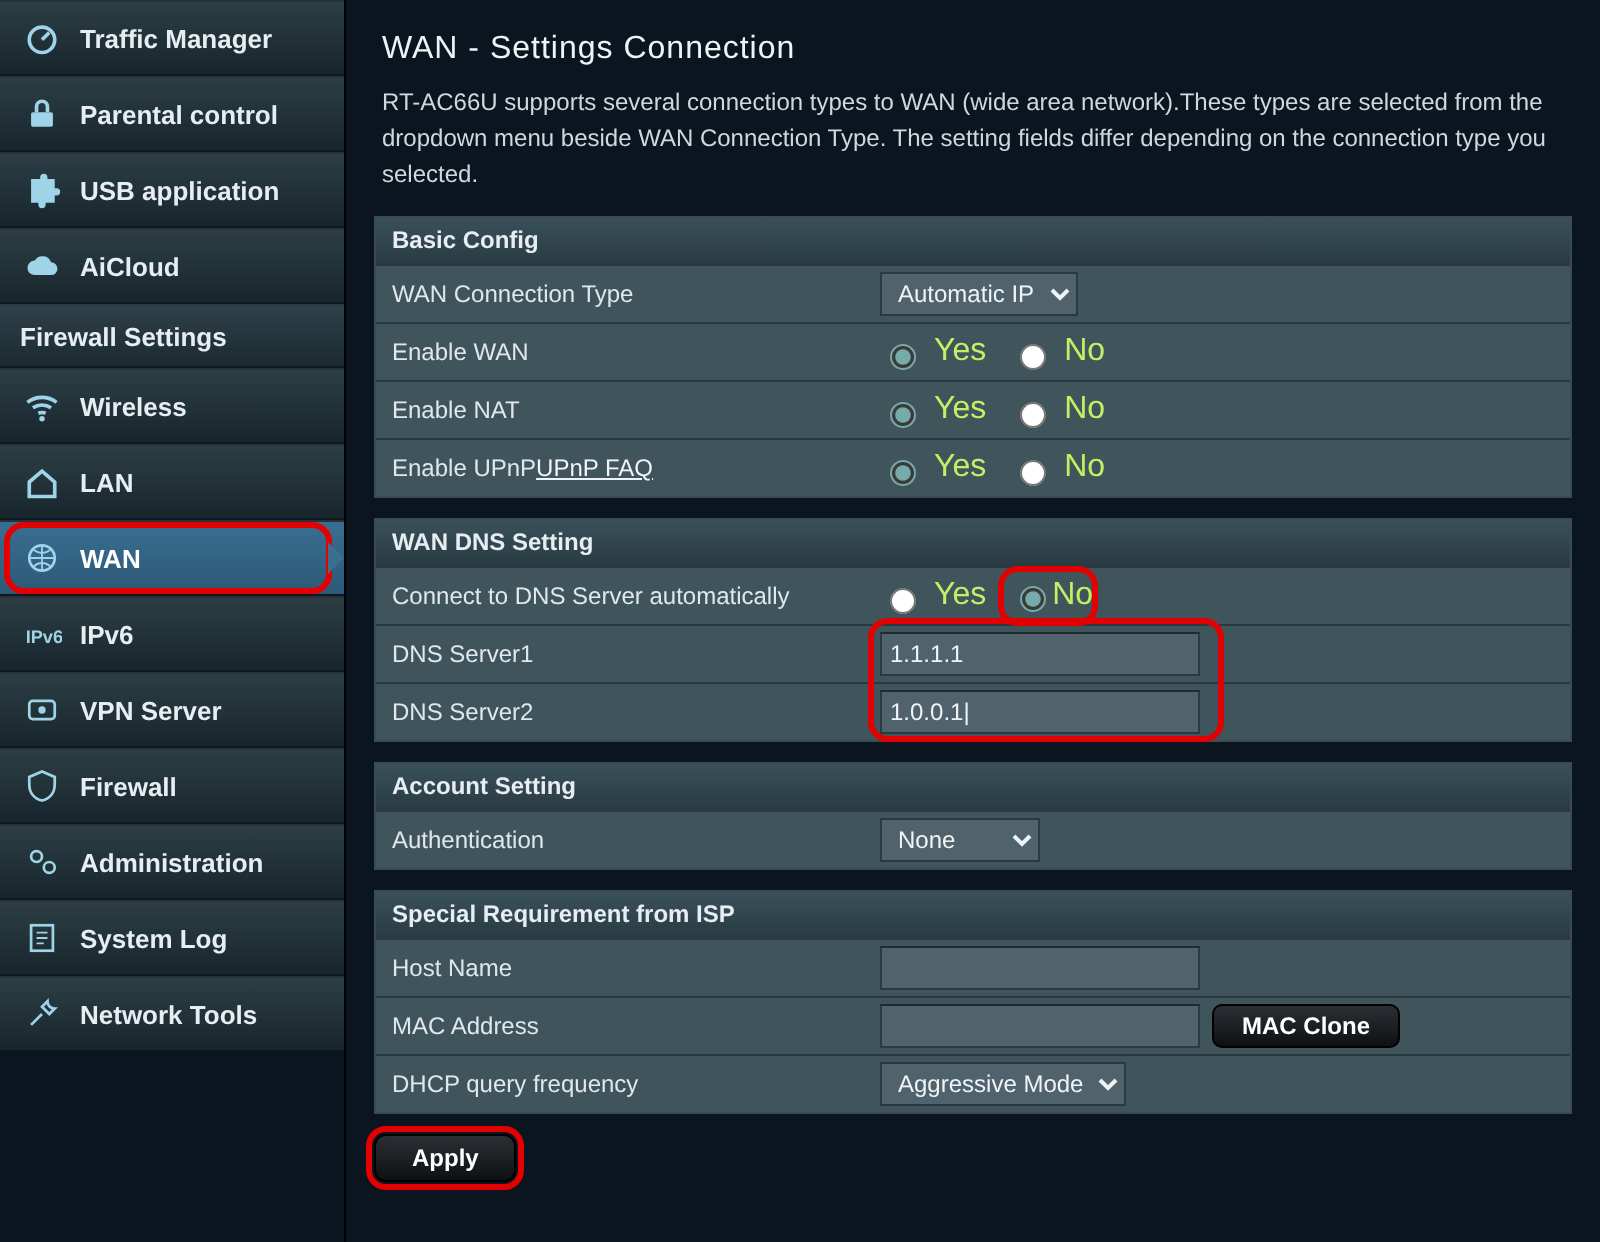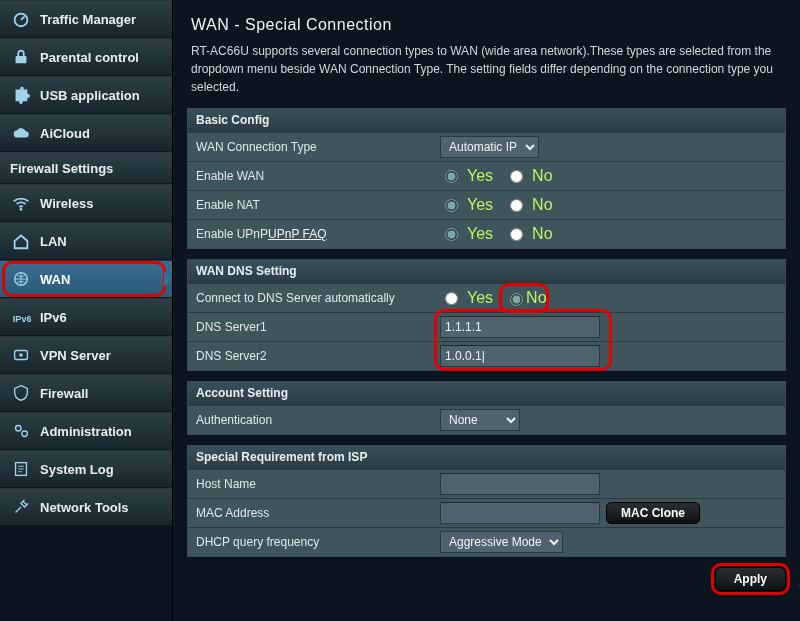--- a/index.html
+++ b/index.html
@@ -14,28 +14,28 @@
   .hl-red{position:absolute;border:3px solid #e30000;border-radius:10px;pointer-events:none}
   
   .main{flex:1;padding:12px 14px 8px 14px;overflow:auto}
   .title{font-size:16px;color:#eef4f6;margin:4px 0 8px 4px;letter-spacing:.5px}
   .desc{font-size:12px;color:#cfd8dc;margin:4px 4px 12px 4px;line-height:1.5}
   .panel{border:1px solid #3c4b52;border-radius:0;margin-bottom:10px}
   .panel-hdr{background:linear-gradient(#3a5059,#2a3c44);color:#e6eef2;font-weight:bold;font-size:12px;padding:4px 8px;border-bottom:1px solid #2b3a40}
   .row{display:flex;align-items:center;border-top:1px solid #2b3a40;background:#40545c;min-height:28px}
   .row:first-of-type{border-top:none}
   .row .lbl{width:230px;padding:4px 8px;color:#dfe8eb;font-size:12px}
-  .row .fld{flex:1;padding:3px 6px;display:flex;align-items:flex-start;gap:6px;position:relative}
+  .row .fld{flex:1;padding:3px 6px;display:flex;align-items:flex-end;gap:6px;position:relative}
   .row .fld label{color:#bef264;font-size:16px;margin-right:6px}
   input[type=text]{background:#50636c;border:1px solid #2b3a40;border-top-color:#1d2a30;color:#eef4f6;height:18px;padding:1px 4px;font-size:12px;width:150px}
   select{background:#50636c;border:1px solid #2b3a40;color:#eef4f6;height:22px;font-size:12px;padding:1px 4px}
   .link{color:#eef4f6;text-decoration:underline;cursor:pointer;margin-left:0}
   .btn{background:linear-gradient(#2b2f33,#0e1114);color:#fff;border:1px solid #000;border-radius:6px;padding:4px 18px;font-weight:bold;font-size:12px;cursor:pointer}
   .btn-mac{padding:3px 14px;border-radius:5px}
-  .apply-row{display:flex;justify-content:flex-end;margin-top:6px;position:relative}
+  .apply-row{display:flex;justify-content:flex-start;margin-top:6px;position:relative}
   input[type=radio]{accent-color:#7aa;}
 </style>
 </head>
 <body>
 
 <div class="app">
   <div class="sidebar">
     <div id="nav-top">
         <div class="nav-item">
           <span class="icon">
@@ -149,21 +149,21 @@
             <svg width="20" height="20" viewBox="0 0 22 22">
               <path d="M5 17l6-6M14 4a4 4 0 004 4l-3 3-4-4z" fill="none" stroke="#9fd4e8" stroke-width="1.5"></path>
             </svg>
           </span>
           <span>Network Tools</span>
         </div>
       </div>
   </div>
 
   <div class="main">
-    <div class="title">WAN - Special Connection</div>
+    <div class="title">WAN - Settings Connection</div>
     <div class="desc">RT-AC66U supports several connection types to WAN (wide area network).These types are selected from the dropdown menu beside WAN Connection Type. The setting fields differ depending on the connection type you selected.</div>
 
     <div class="panel">
       <div class="panel-hdr">Basic Config</div>
       <div class="row">
         <div class="lbl">WAN Connection Type</div>
         <div class="fld">
             <select><option>Automatic IP</option></select>
           </div>
       </div>

